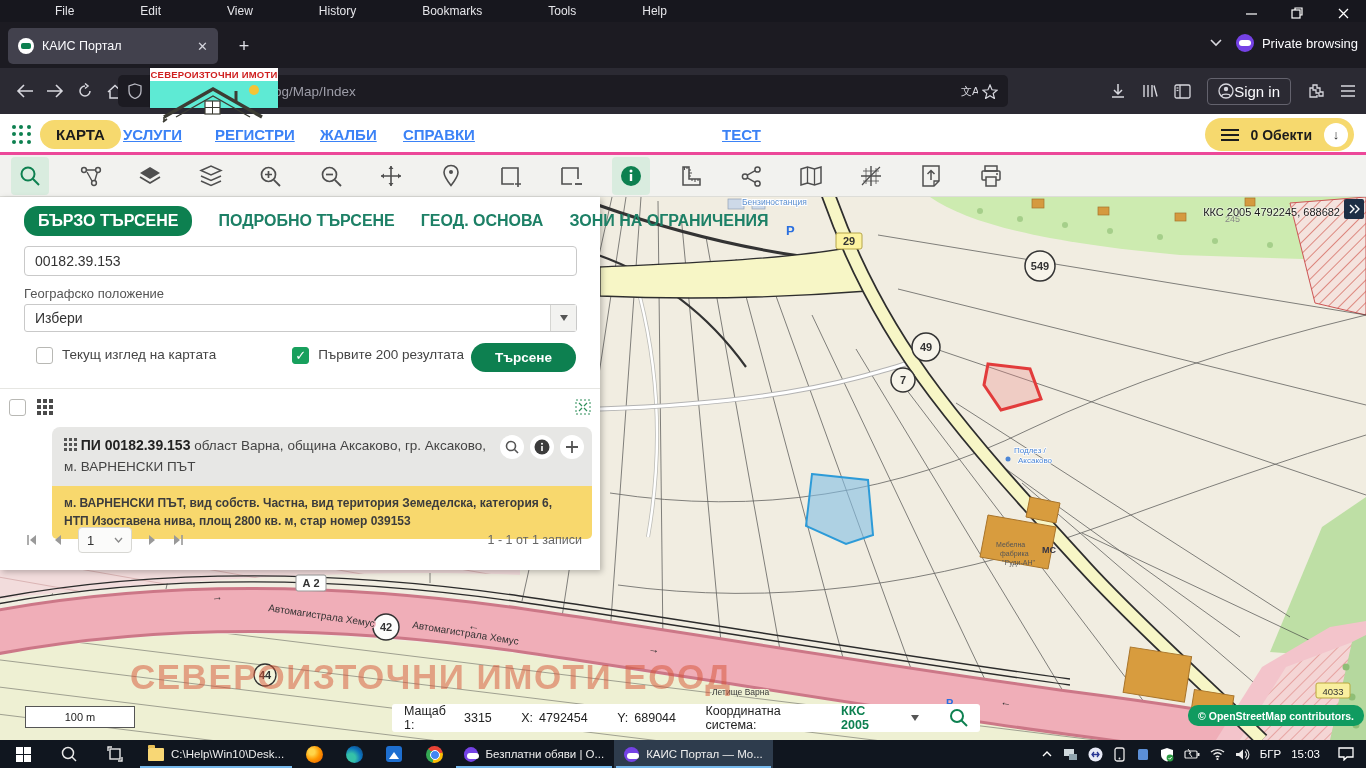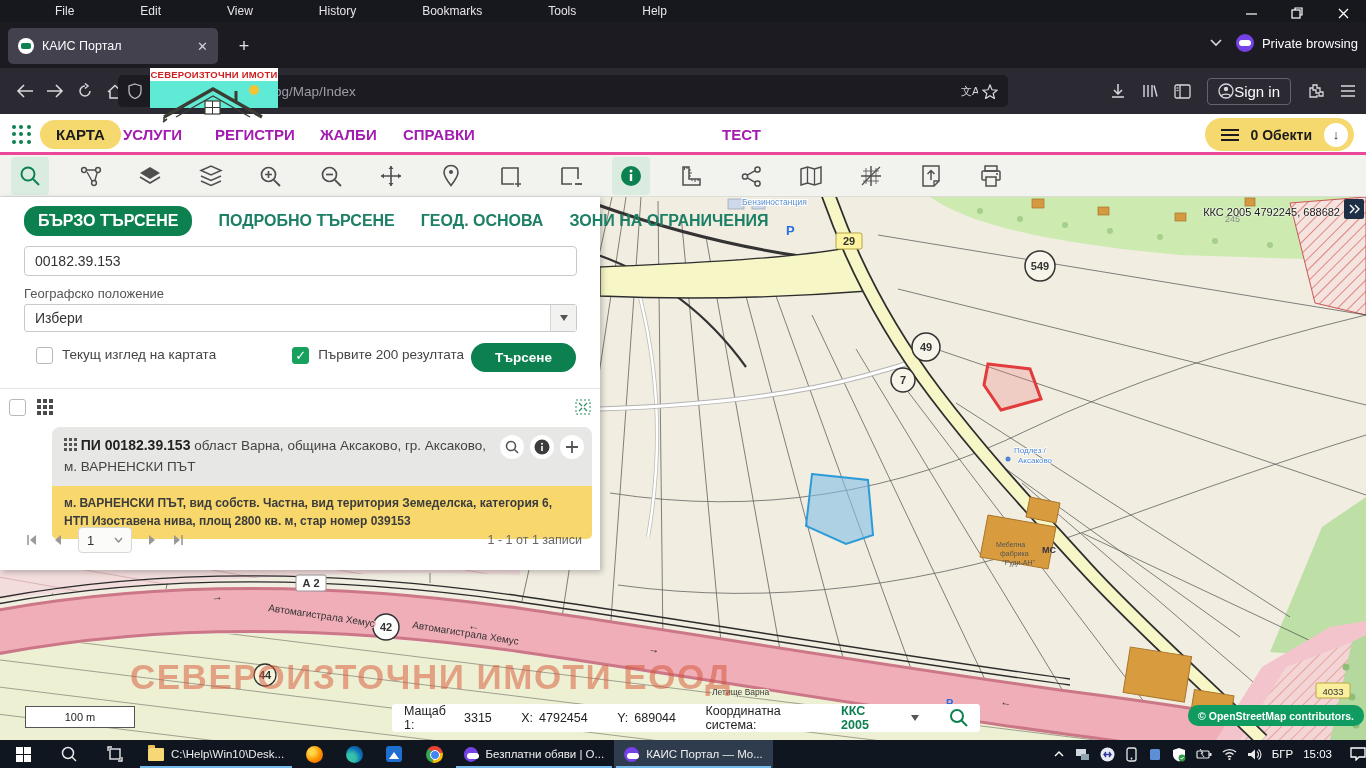--- a/index.html
+++ b/index.html
@@ -27,21 +27,21 @@
   #urlbar-right { margin-left:auto; display:flex; gap:4px; }
   #nav-right { position:absolute; right:10px; top:7px; height:32px; display:flex; align-items:center; gap:16px; }
   #signin { display:flex; align-items:center; border:1px solid #63626d; border-radius:4px; padding:4px 10px; color:#fbfbfe; font-size:15px; }
   
   #sitelogo { position:absolute; left:150px; top:68px; width:128px; height:40px; background:#5eead4; z-index:60; box-shadow:0 0 0 1px rgba(0,0,0,.08); }
   #sitelogo .ltitle { display:block; background:#fff; color:#cf1f1f; font-weight:bold; font-size:9.5px; text-align:center; letter-spacing:.2px; padding:1px 0; white-space:nowrap; }
   
   #sitenav { position:absolute; top:114px; left:0; width:1366px; height:41px; background:#fff; border-bottom:3px solid #ec4899; }
   .gridpts { position:absolute; left:12px; top:11px; width:20px; height:20px; display:grid; grid-template-columns:repeat(3,1fr); gap:2px; }
   .gridpts i { width:4px; height:4px; border-radius:50%; background:#0d8050; }
-  .navlink { position:absolute; top:0; height:41px; line-height:41px; color:#a21caf; font-weight:bold; font-size:15px; white-space:nowrap; }
+  .navlink { position:absolute; top:0; height:41px; line-height:41px; color:#3b82f6; font-weight:bold; font-size:15px; white-space:nowrap;text-decoration:underline; }
   #nav-karta { position:absolute; left:40px; top:6px; height:29px; line-height:29px; padding:0 16px; background:#f6d96e; border-radius:15px; color:#1c1c1c; font-weight:bold; font-size:15px; }
   #objbtn { position:absolute; right:12px; top:4px; height:33px; background:#f6d96e; border-radius:17px; display:flex; align-items:center; gap:12px; padding:0 6px 0 16px; }
   #objbtn .burger { width:18px; height:12px; border-top:2.5px solid #1c1c1c; border-bottom:2.5px solid #1c1c1c; position:relative; }
   #objbtn .burger::after { content:""; position:absolute; left:0; top:3.2px; width:18px; height:2.5px; background:#1c1c1c; }
   #objbtn .olabel { font-weight:bold; font-size:14px; color:#1c1c1c; }
   #objbtn .dcirc { width:24px; height:24px; border-radius:50%; background:#fff; display:flex; align-items:center; justify-content:center; color:#1c1c1c; font-size:13px; font-weight:bold;}
   
   #maptoolbar { position:absolute; top:155px; left:0; width:1366px; height:42px; background:#f2f2ef; border-bottom:1px solid #ddddd8; }
   .ticon { position:absolute; top:2px; width:38px; height:38px; display:flex; align-items:center; justify-content:center; border-radius:4px; }
   .ticon.act { background:#d9ecdf; }
@@ -82,21 +82,21 @@
   #statusbar .gap { width:18px; }
   #statusbar .crs { color:#0d8050; font-weight:bold; margin-left:4px; }
   #attribution { position:absolute; right:2px; top:508px; height:21px; background:#109b60; border-radius:10px; color:#fff; font-weight:bold; font-size:10.5px; display:flex; align-items:center; padding:0 10px; z-index:20; }
   
   #taskbar { position:absolute; top:740px; left:0; width:1366px; height:28px; background:#10161f; display:flex; align-items:stretch; z-index:100; }
   .tb-btn { width:46px; display:flex; align-items:center; justify-content:center; }
   .tb-app { width:40px; display:flex; align-items:center; justify-content:center; position:relative; }
   .tb-win { display:flex; align-items:center; gap:7px; padding:0 10px; color:#eee; font-size:11.5px; position:relative; max-width:160px; white-space:nowrap; overflow:hidden; }
   .tb-win.active { background:#2e3c4d; }
   .runline::after { content:""; position:absolute; left:2px; right:2px; bottom:0; height:2px; background:#76b9ed; }
-  #tray { margin-left:auto; display:flex; align-items:center; gap:10px; padding-right:0; color:#fff; font-size:11.5px; }
+  #tray { margin-left:auto; display:flex; align-items:center; gap:10px; padding-right:12px; color:#fff; font-size:11.5px; }
   .ffico { width:17px; height:17px; border-radius:50%; background:radial-gradient(circle at 35% 35%, #ffd54a 0 18%, #ff9800 50%, #e65100 100%); }
   .edgeico { width:17px; height:17px; border-radius:50%; background:radial-gradient(circle at 30% 70%, #35c1a8 0 25%, #0b6fbd 60%, #173a5e 100%); }
   .photoico { width:16px; height:16px; background:#1e6fd0; border-radius:3px; position:relative; }
   .photoico::after{ content:""; position:absolute; left:3px; top:6px; border-left:5px solid transparent; border-right:5px solid transparent; border-bottom:7px solid #fff; }
   .chromeico { width:17px; height:17px; border-radius:50%; background:conic-gradient(from -45deg,#ea4335 0 120deg,#fbbc05 0 240deg,#34a853 0 360deg); position:relative;}
   .chromeico::after{ content:""; position:absolute; left:4.5px; top:4.5px; width:8px; height:8px; background:#4285f4; border:1.5px solid #fff; border-radius:50%; }
   .folderico { width:16px; height:13px; background:#f8d775; border-radius:1px; position:relative; }
   .folderico::before { content:""; position:absolute; top:-3px; left:0; width:7px; height:3px; background:#e8bf55; border-radius:1px 1px 0 0; }
   svg text { font-family:"Liberation Sans","DejaVu Sans",sans-serif; }
 </style>

